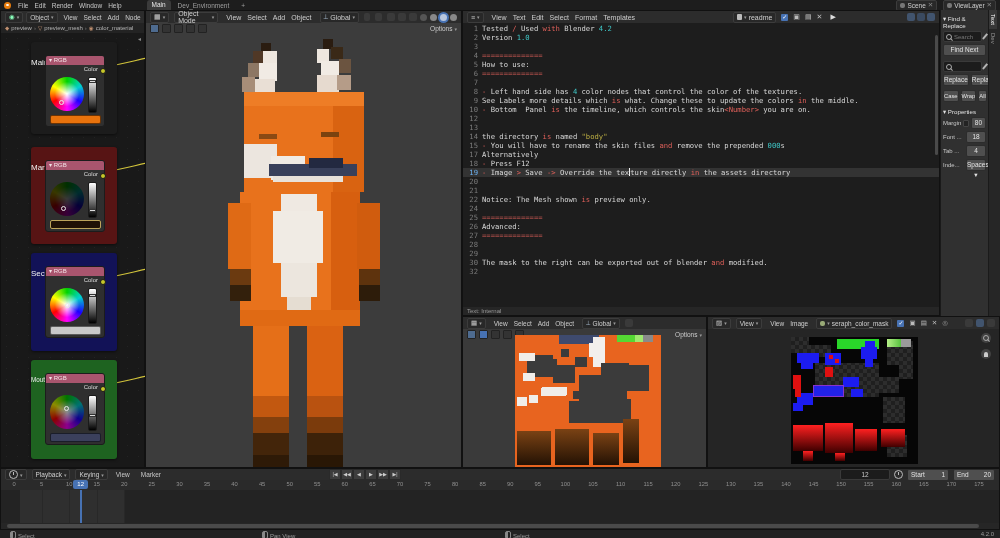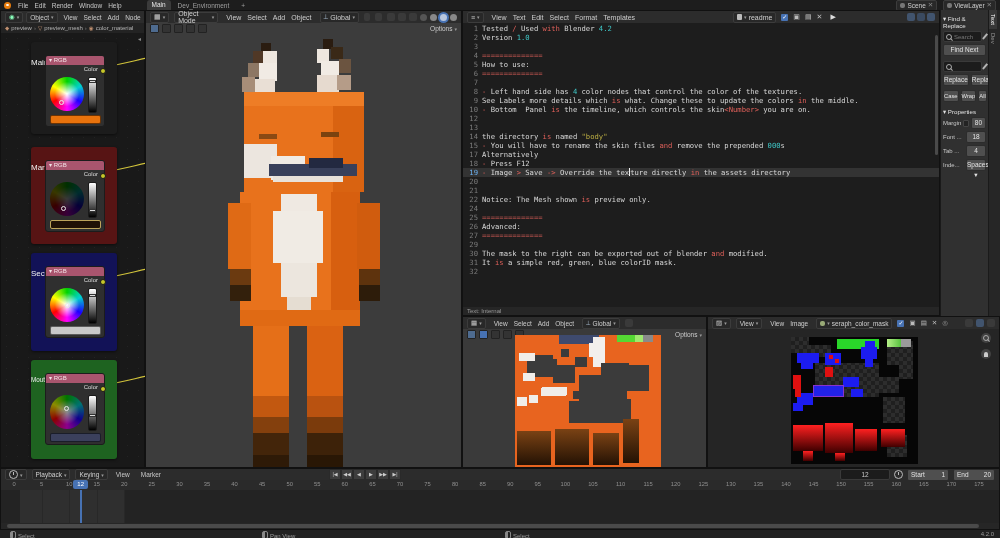--- a/index.html
+++ b/index.html
@@ -437,30 +437,30 @@
         </div>
         <div class="te-line">
           <span class="ln">26</span>
           <span class="code"><span class="t">Advanced:</span></span>
         </div>
         <div class="te-line">
           <span class="ln">27</span>
           <span class="code"><span class="k">==============</span></span>
         </div>
         <div class="te-line">
+          <span class="ln">28</span>
+          <span class="code"></span>
+        </div>
+        <div class="te-line">
           <span class="ln">29</span>
           <span class="code"></span>
         </div>
         <div class="te-line">
           <span class="ln">30</span>
           <span class="code"><span class="t">The mask to the right can be exported out of blender </span><span class="k">and</span><span class="t"> modified.</span></span>
-        </div>
-        <div class="te-line">
-          <span class="ln">31</span>
-          <span class="code"><span class="t">It </span><span class="k">is</span><span class="t"> a simple red, green, blue colorID mask.</span></span>
         </div>
         <div class="te-line">
           <span class="ln">32</span>
           <span class="code"></span>
         </div>
       </div>
     <div id="te-footer">Text: Internal</div>
     <div id="te-scroll"></div>
   </div>
 

